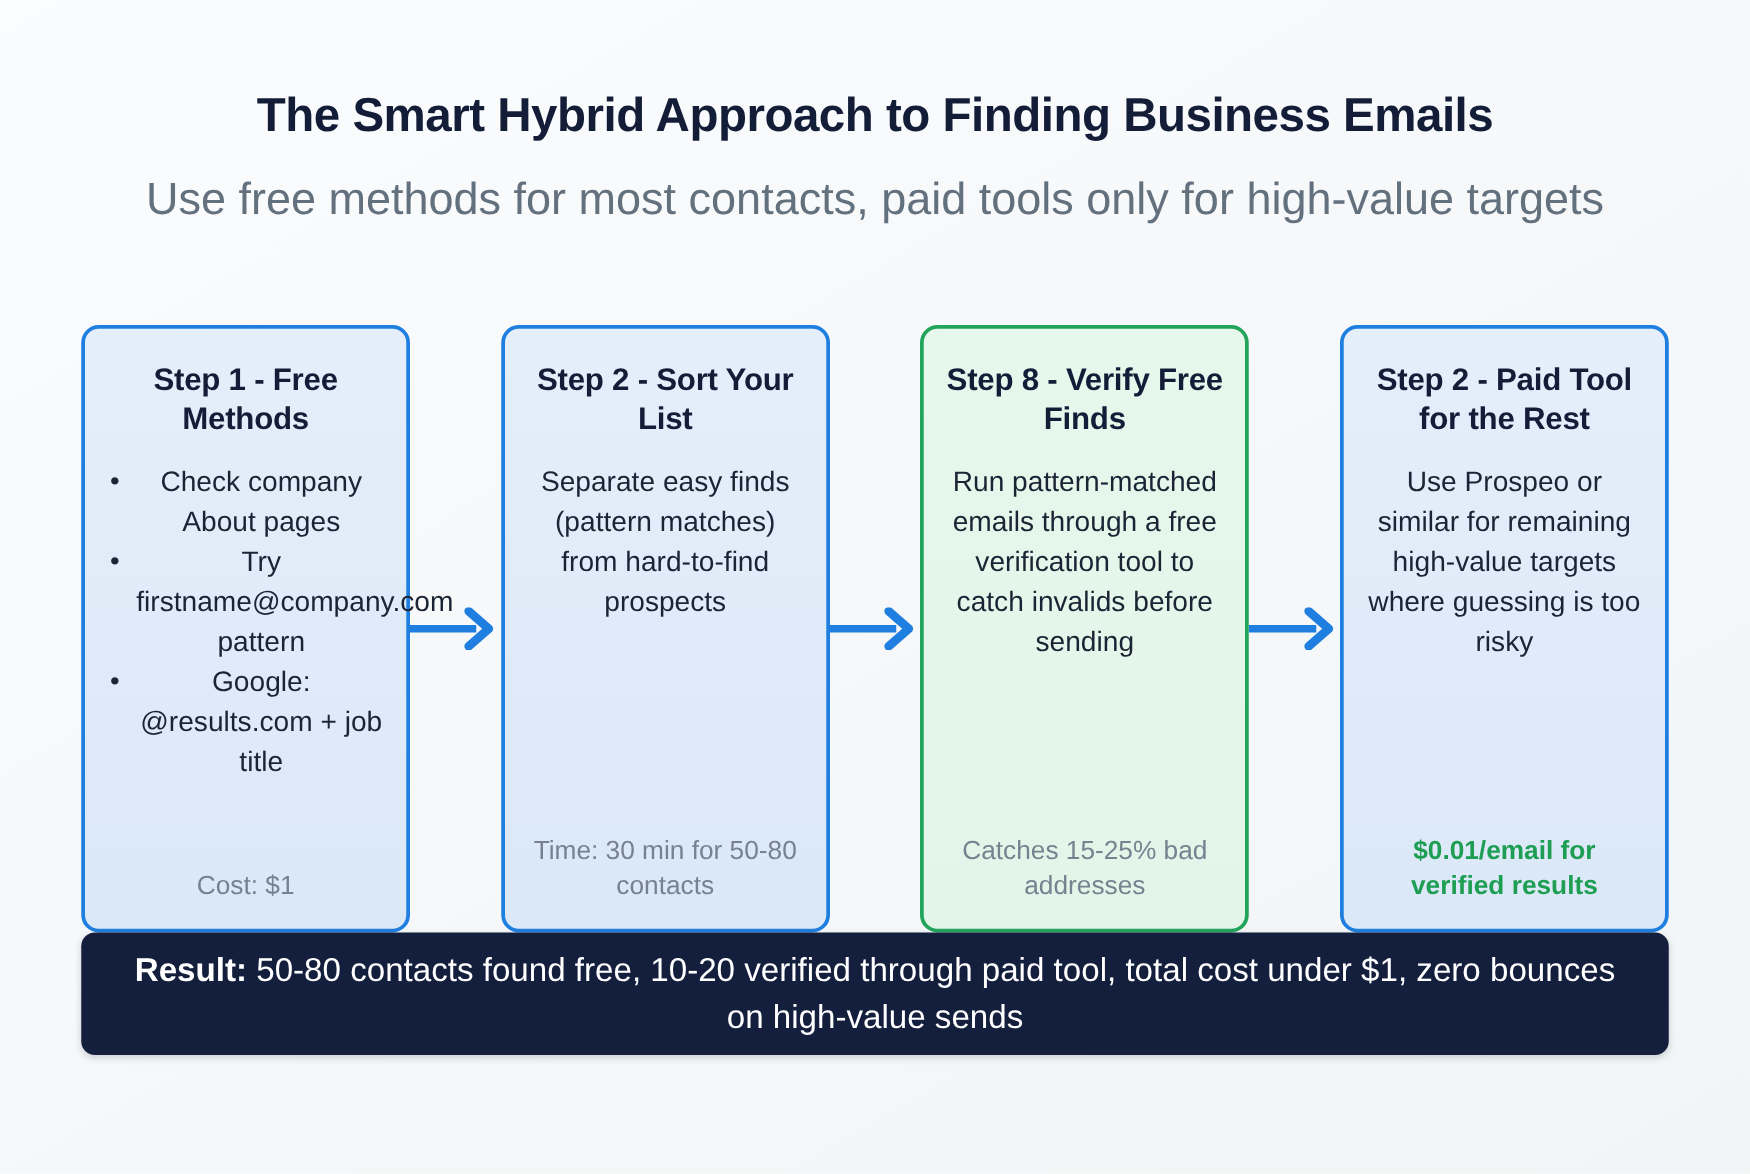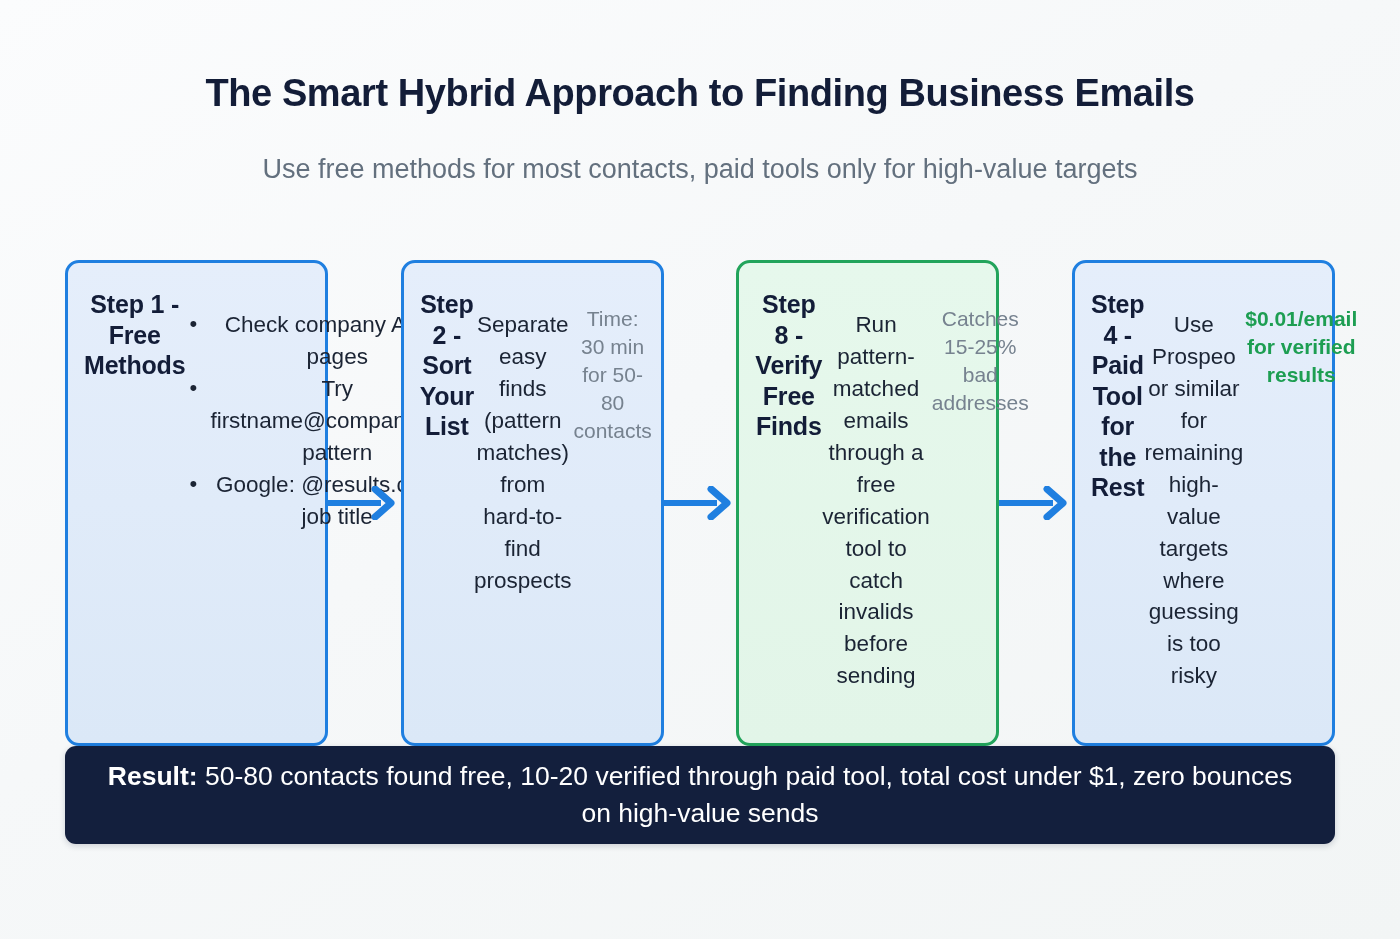--- a/index.html
+++ b/index.html
@@ -31,23 +31,23 @@
   }
   .title {
     margin: 0;
     font-size: 38px;
     font-weight: bold;
     letter-spacing: -0.4px;
     color: #131d38;
     line-height: 1.12;
   }
   .subtitle {
-    margin: 16px;
+    margin: 0;
     padding-top: 22px;
-    font-size: 27px;
+    font-size: 36px;
     font-weight: normal;
     color: #63707e;
     line-height: 1.2;
   }
 
   
   .cards {
     position: absolute;
     top: 260px;
     left: 65px;
@@ -59,21 +59,21 @@
 
   .card {
     width: 263px;
     flex: 0 0 263px;
     box-sizing: border-box;
     border: 3px solid #1f7fe0;
     border-radius: 14px;
     background: linear-gradient(180deg, #e5eefb 0%, #dbe8f7 100%);
     padding: 26px 16px 18px 16px;
     display: flex;
-    flex-direction: row;
+    flex-direction: column;
     position: relative;
   }
   .card.green {
     border-color: #22a45b;
     background: linear-gradient(180deg, #e6f8ec 0%, #e2f5e8 100%);
   }
 
   .card-title {
     margin: 0;
     font-size: 25px;
@@ -226,21 +226,21 @@
     </div>
 
     <div class="arrow-gap">
       <svg class="arrow" viewBox="0 0 74 34">
         <line x1="0" y1="17" x2="54" y2="17" stroke="#1f7fe0" stroke-width="6"></line>
         <polyline points="48,3 64,17 48,31" fill="none" stroke="#1f7fe0" stroke-width="7" stroke-linecap="round" stroke-linejoin="round"></polyline>
       </svg>
     </div>
 
     <div class="card">
-      <h2 class="card-title">Step 4 - Paid Tool for the Rest</h2>
+      <h2 class="card-title">Step 2 - Paid Tool for the Rest</h2>
       <p class="card-body">Use Prospeo or similar for remaining high-value targets where guessing is too risky</p>
       <p class="card-note accent">$0.01/email for verified results</p>
     </div>
 
   </div>
 
   <div class="result-banner">
     <p class="result-text"><span class="result-label">Result:</span><span> 50-80 contacts found free, 10-20 verified through paid tool, total cost under $1, zero bounces on high-value sends</span></p>
   </div>
 

